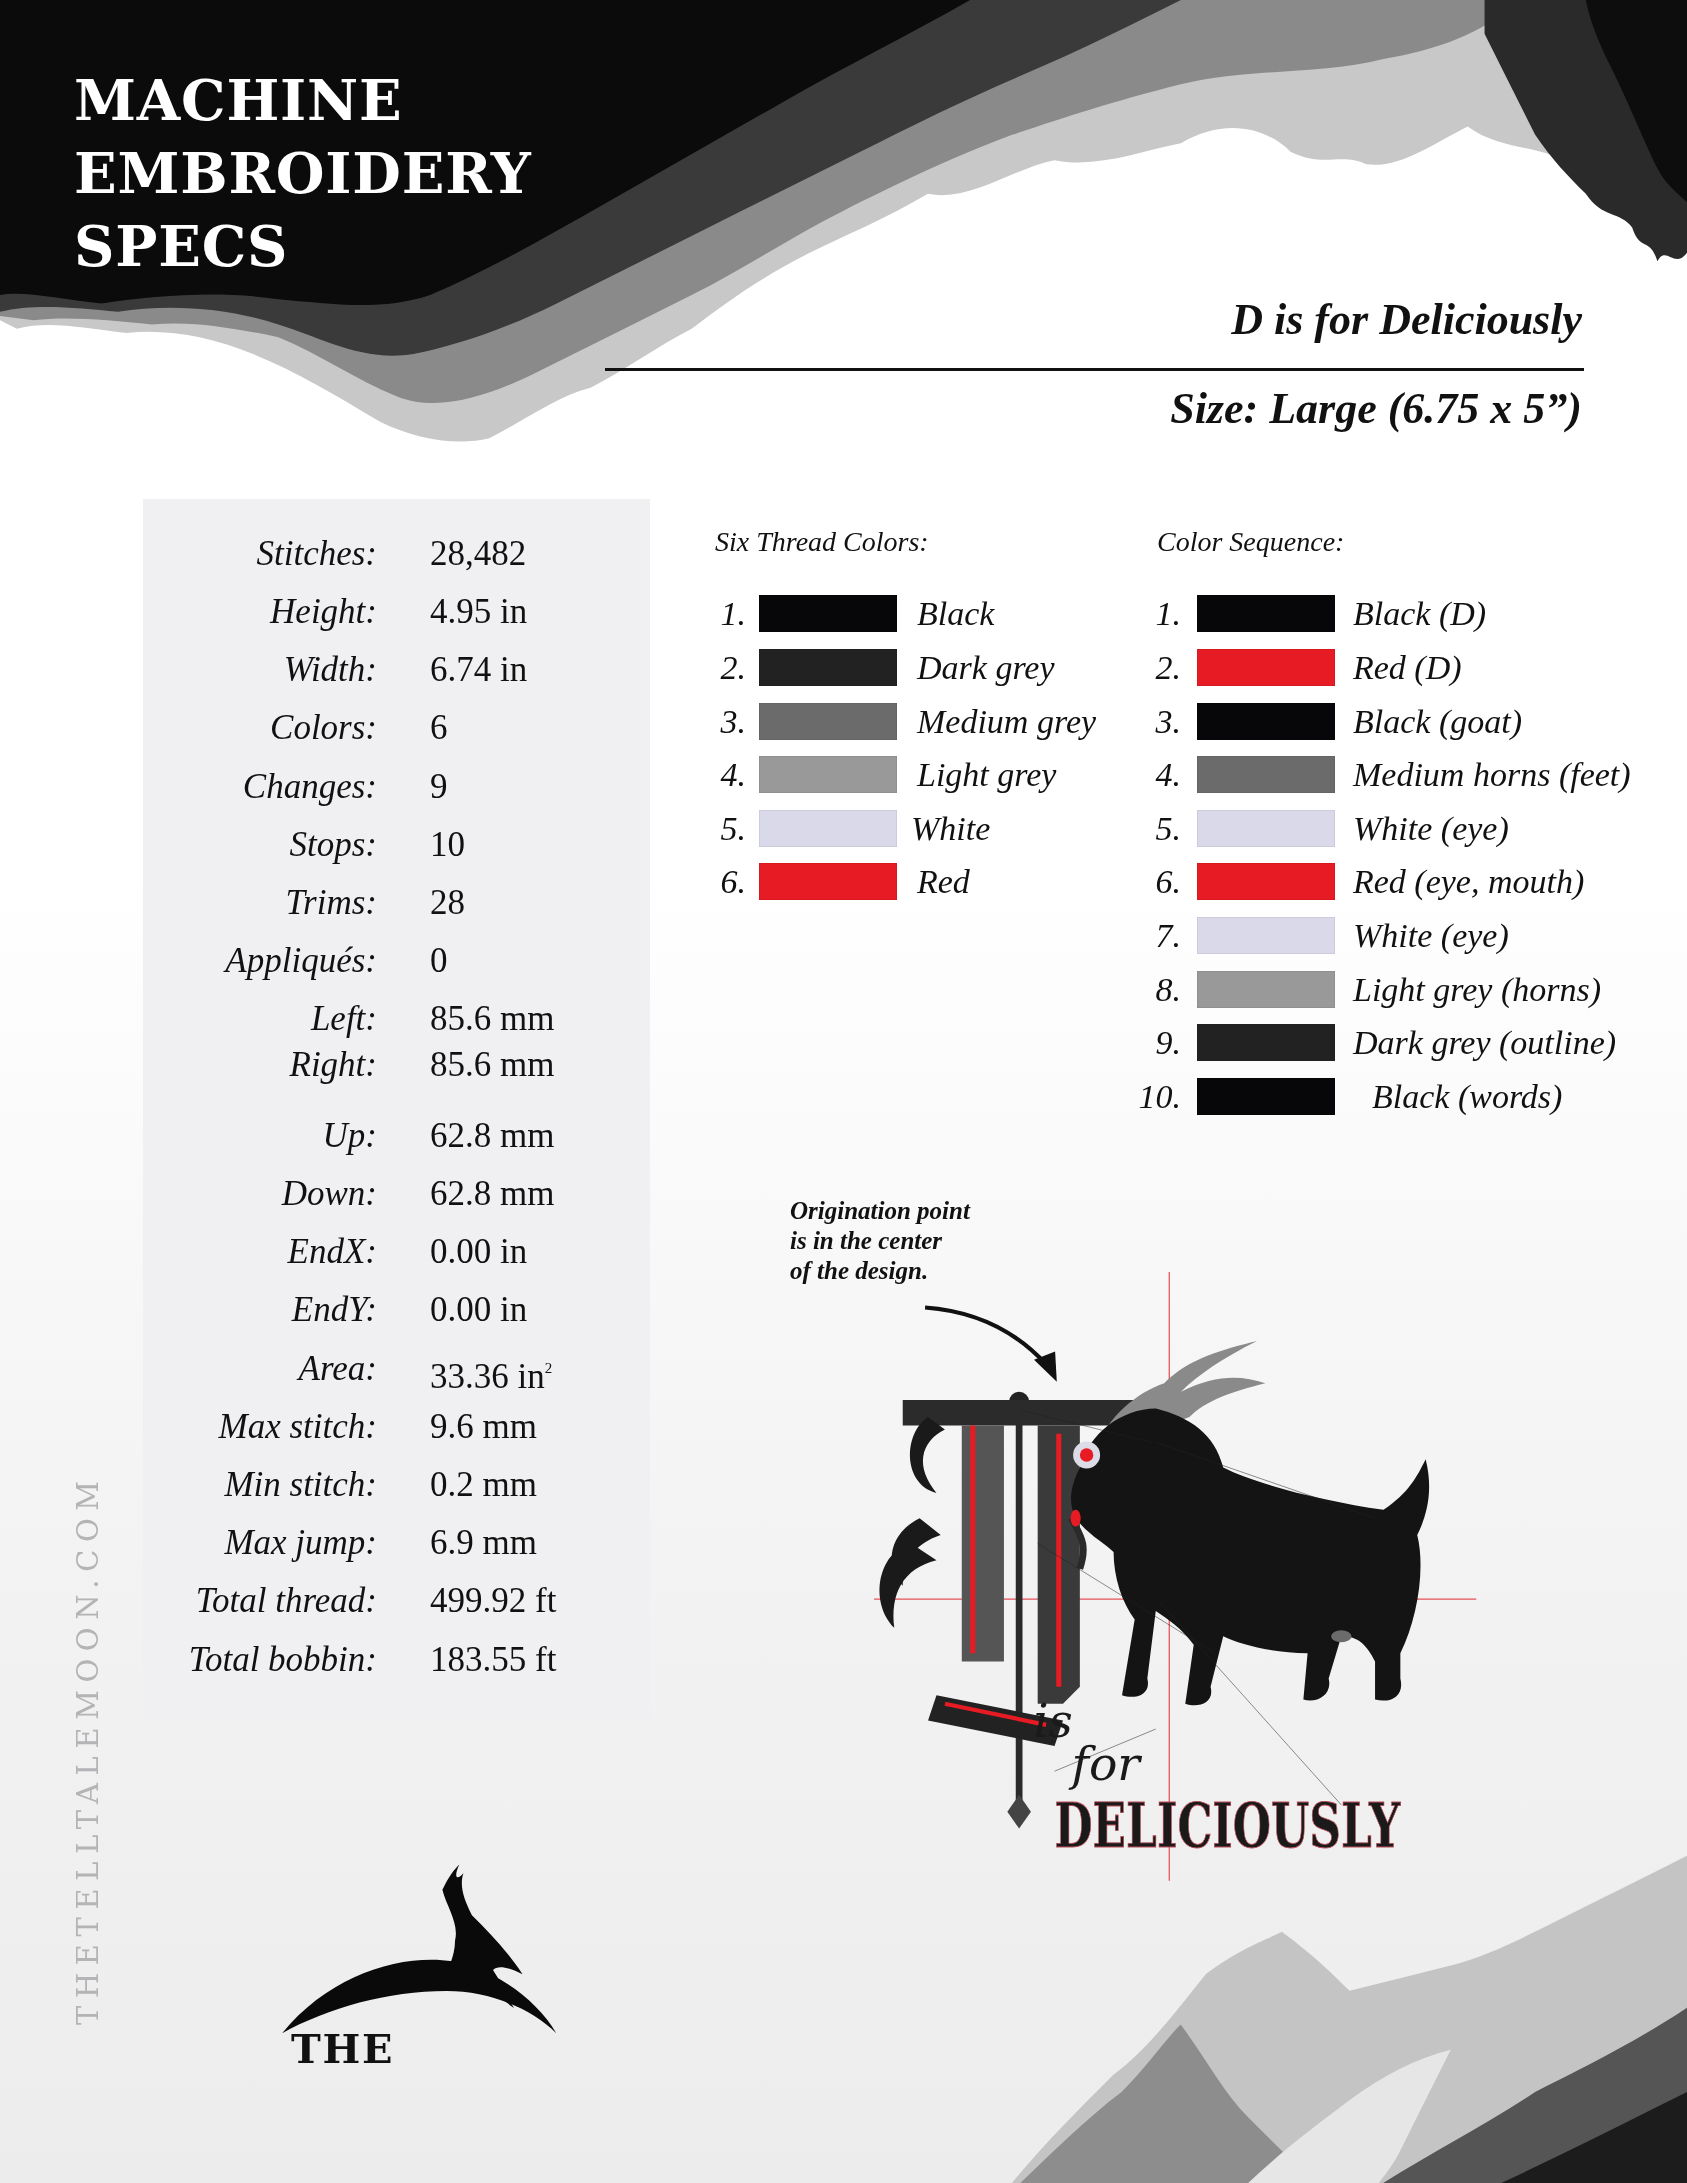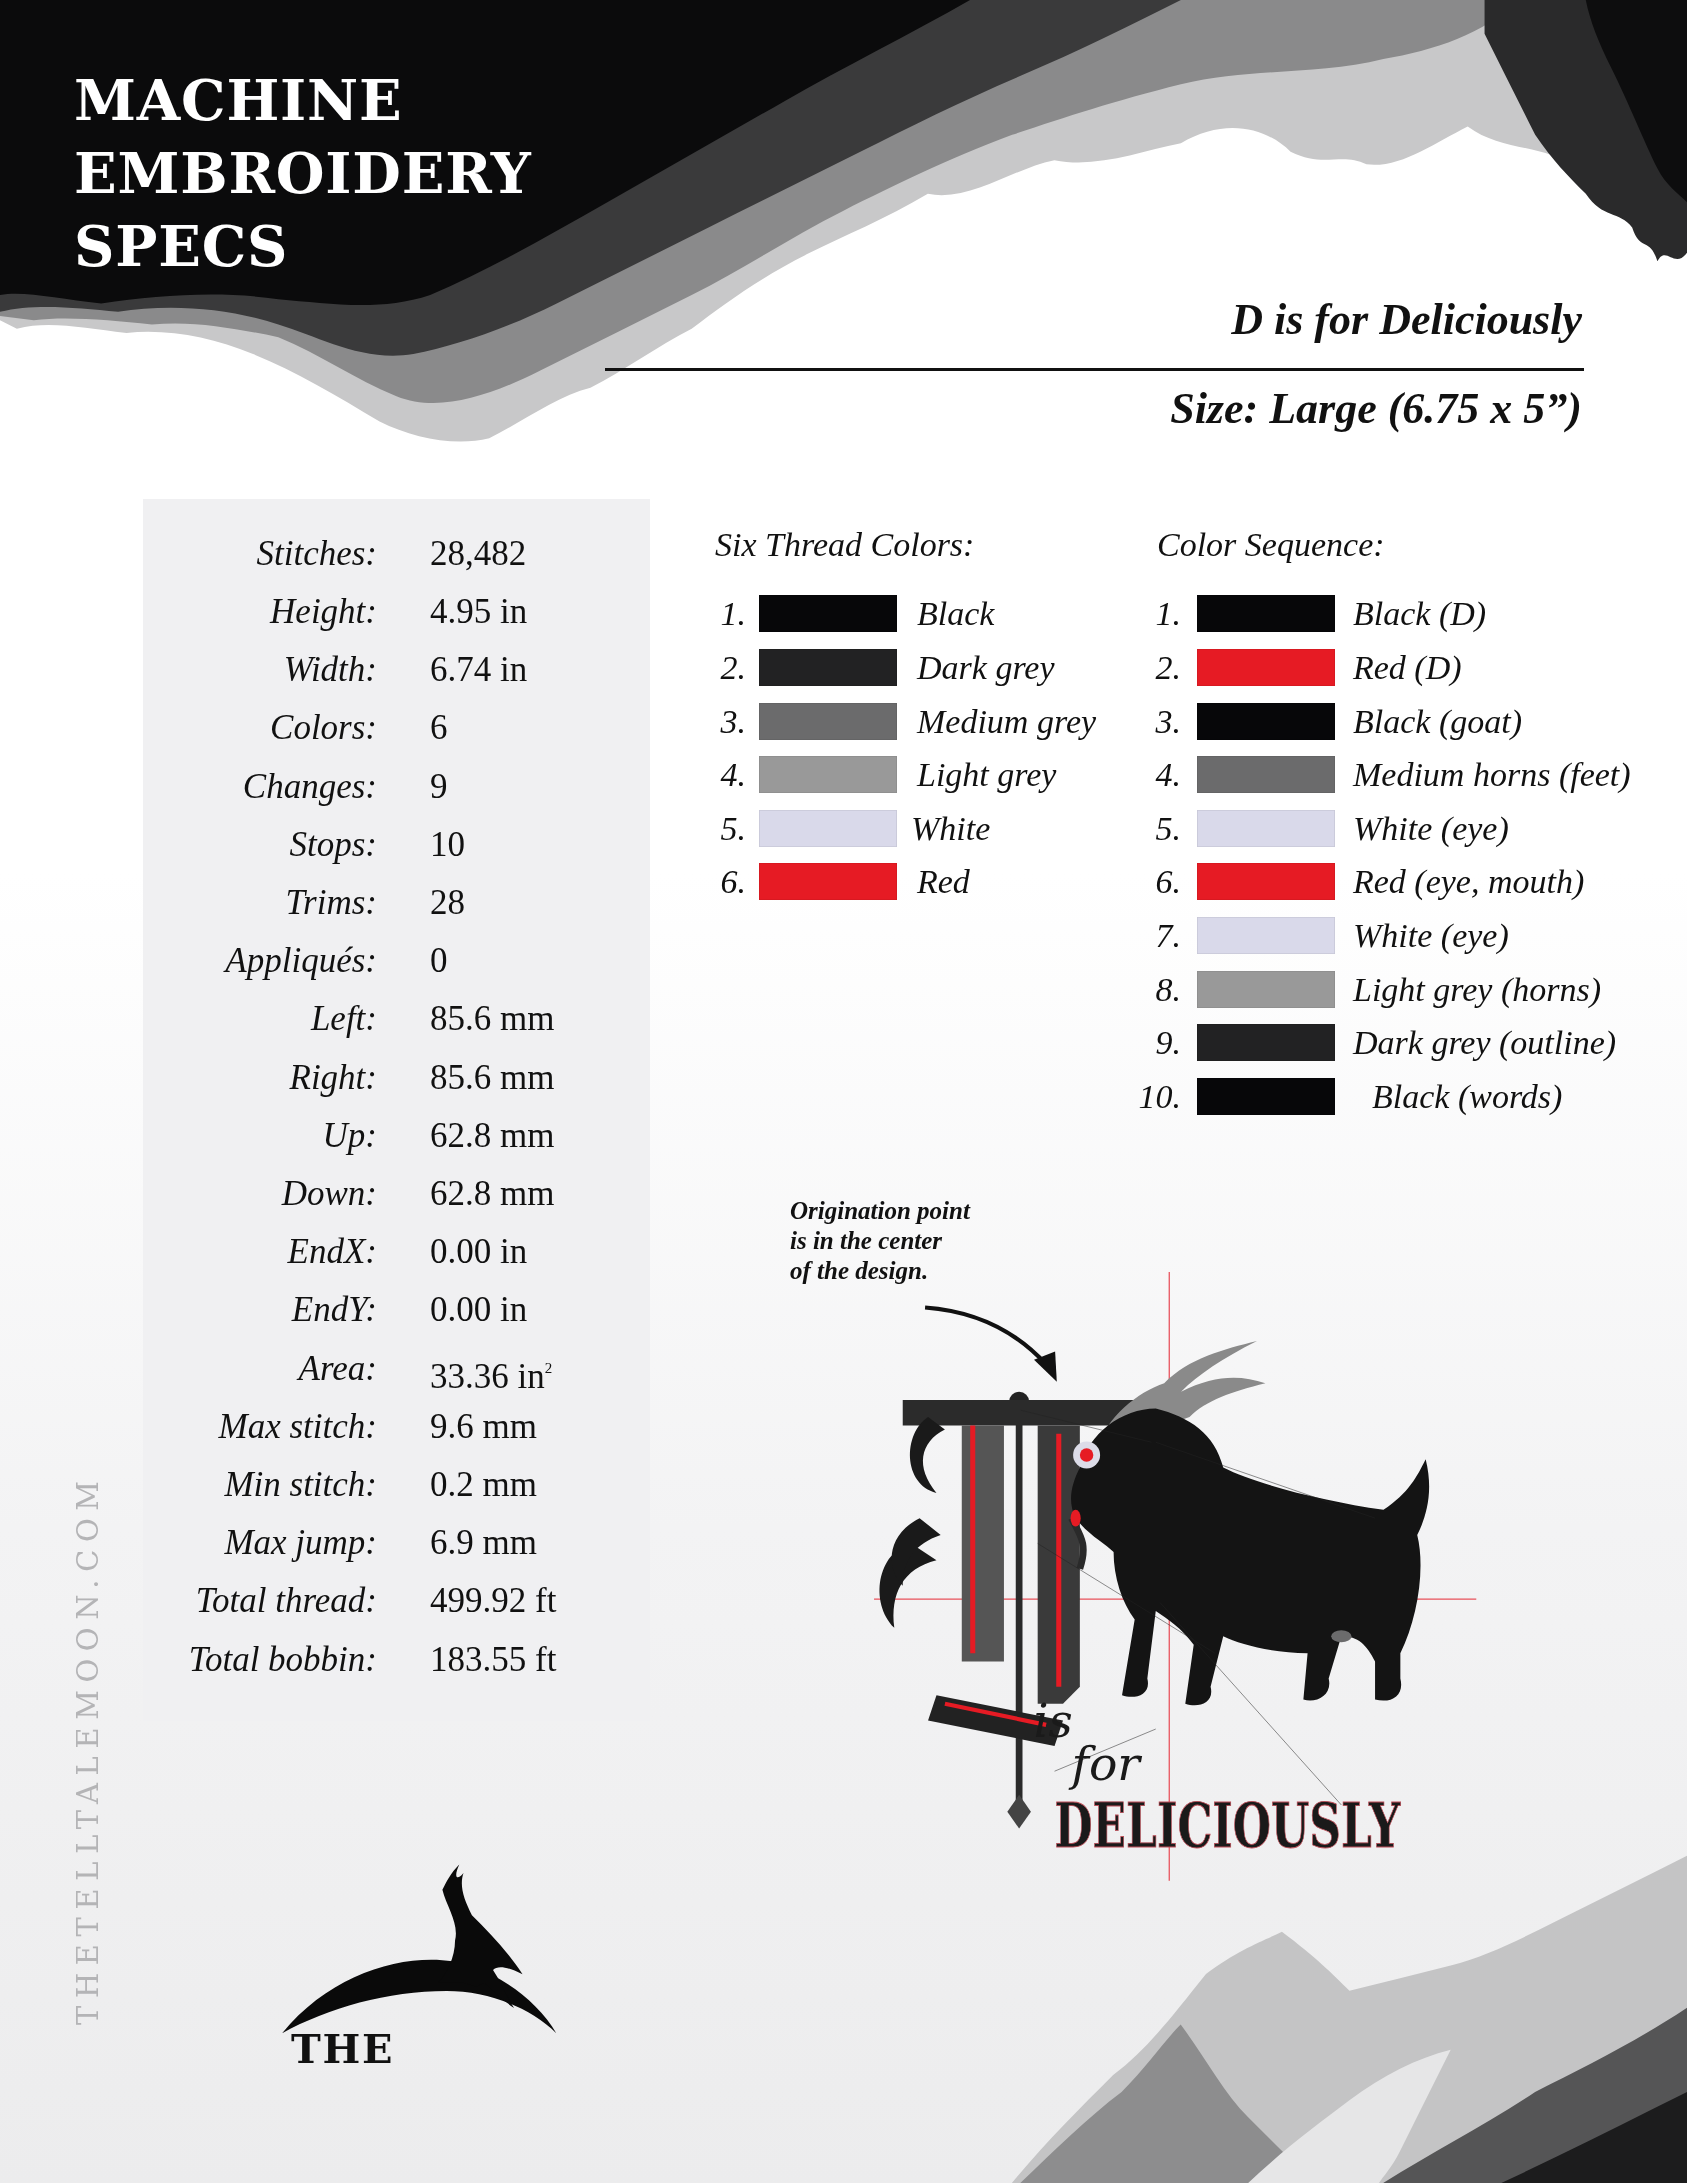--- a/index.html
+++ b/index.html
@@ -43,21 +43,21 @@
       position: absolute; left: 0; width: 507px; height: 51px;
       font-size: 35px; line-height: 51px;
     }
     .spec-label {
       position: absolute; right: 273px; font-style: italic; white-space: nowrap; text-align: right;
     }
     .spec-value { position: absolute; left: 287px; white-space: nowrap; }
     .spec-value sup { font-size: 15px; vertical-align: 15px; }
 
     .section-head {
-      position: absolute; font-style: italic; font-size: 34px; white-space: nowrap;
+      position: absolute; font-style: italic; font-size: 28px; white-space: nowrap;
     }
     .swatch-row { position: absolute; height: 39px; font-size: 34px; line-height: 39px; }
     .swatch-num { position: absolute; text-align: right; font-style: italic; white-space: nowrap; }
     .swatch {
       position: absolute; width: 138px; height: 37px; top: 0.8px;
       box-shadow: inset 0 0 0 0.8px rgba(0,0,0,0.08);
     }
     .swatch-label { position: absolute; font-style: italic; white-space: nowrap; }
 
     .origin-note {
@@ -149,21 +149,21 @@
       <span class="spec-value">28</span>
     </div>
   <div class="spec-row" style="top:436px">
       <span class="spec-label">Appliqués:</span>
       <span class="spec-value">0</span>
     </div>
   <div class="spec-row" style="top:494px">
       <span class="spec-label">Left:</span>
       <span class="spec-value">85.6 mm</span>
     </div>
-  <div class="spec-row" style="top:553px">
+  <div class="spec-row" style="top:540px">
       <span class="spec-label">Right:</span>
       <span class="spec-value">85.6 mm</span>
     </div>
   <div class="spec-row" style="top:611px">
       <span class="spec-label">Up:</span>
       <span class="spec-value">62.8 mm</span>
     </div>
   <div class="spec-row" style="top:669px">
       <span class="spec-label">Down:</span>
       <span class="spec-value">62.8 mm</span>

